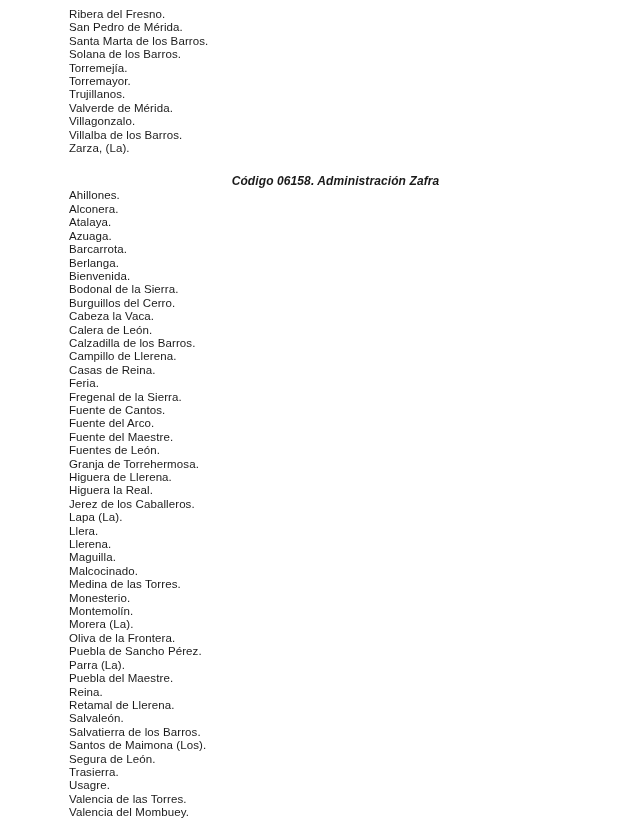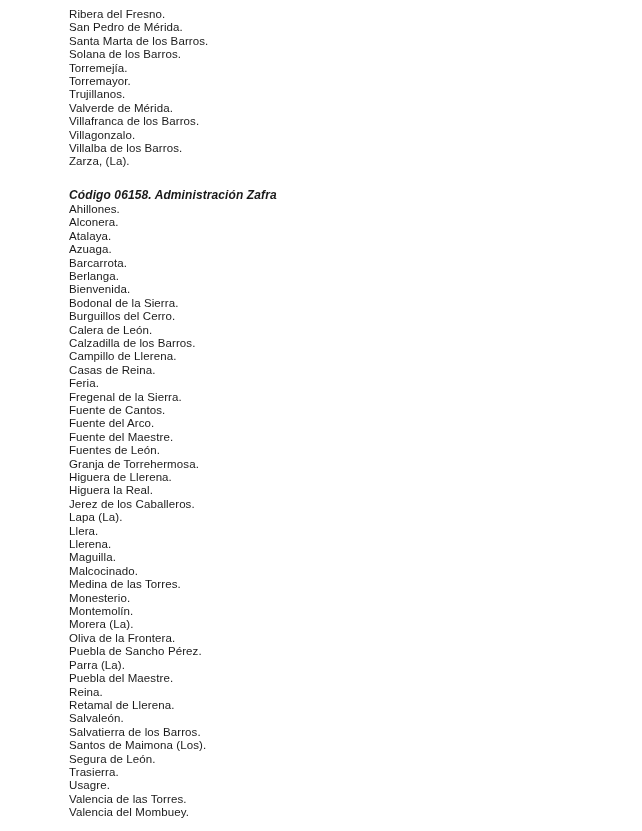--- a/index.html
+++ b/index.html
@@ -33,54 +33,55 @@
     white-space: nowrap;
   }
   .section-heading {
     font-size: 12px;
     line-height: 14px;
     font-weight: bold;
     font-style: italic;
     margin: 19px 0 1px 0;
     letter-spacing: 0.1px;
     white-space: nowrap;
+    text-align: center;
   }
 </style>
 </head>
 <body>
 
 <div class="page">
 
   <ul class="muni-list">
       <li>Ribera del Fresno.</li>
       <li>San Pedro de Mérida.</li>
       <li>Santa Marta de los Barros.</li>
       <li>Solana de los Barros.</li>
       <li>Torremejía.</li>
       <li>Torremayor.</li>
       <li>Trujillanos.</li>
       <li>Valverde de Mérida.</li>
-      <li>Villafranca de los Barros.</li>
       <li>Villagonzalo.</li>
       <li>Villalba de los Barros.</li>
       <li>Zarza, (La).</li>
     </ul>
 
   <div class="section-heading">Código 06158. Administración Zafra</div>
 
   <ul class="muni-list">
       <li>Ahillones.</li>
       <li>Alconera.</li>
       <li>Atalaya.</li>
       <li>Azuaga.</li>
       <li>Barcarrota.</li>
       <li>Berlanga.</li>
       <li>Bienvenida.</li>
       <li>Bodonal de la Sierra.</li>
       <li>Burguillos del Cerro.</li>
+      <li>Cabeza la Vaca.</li>
       <li>Calera de León.</li>
       <li>Calzadilla de los Barros.</li>
       <li>Campillo de Llerena.</li>
       <li>Casas de Reina.</li>
       <li>Feria.</li>
       <li>Fregenal de la Sierra.</li>
       <li>Fuente de Cantos.</li>
       <li>Fuente del Arco.</li>
       <li>Fuente del Maestre.</li>
       <li>Fuentes de León.</li>

